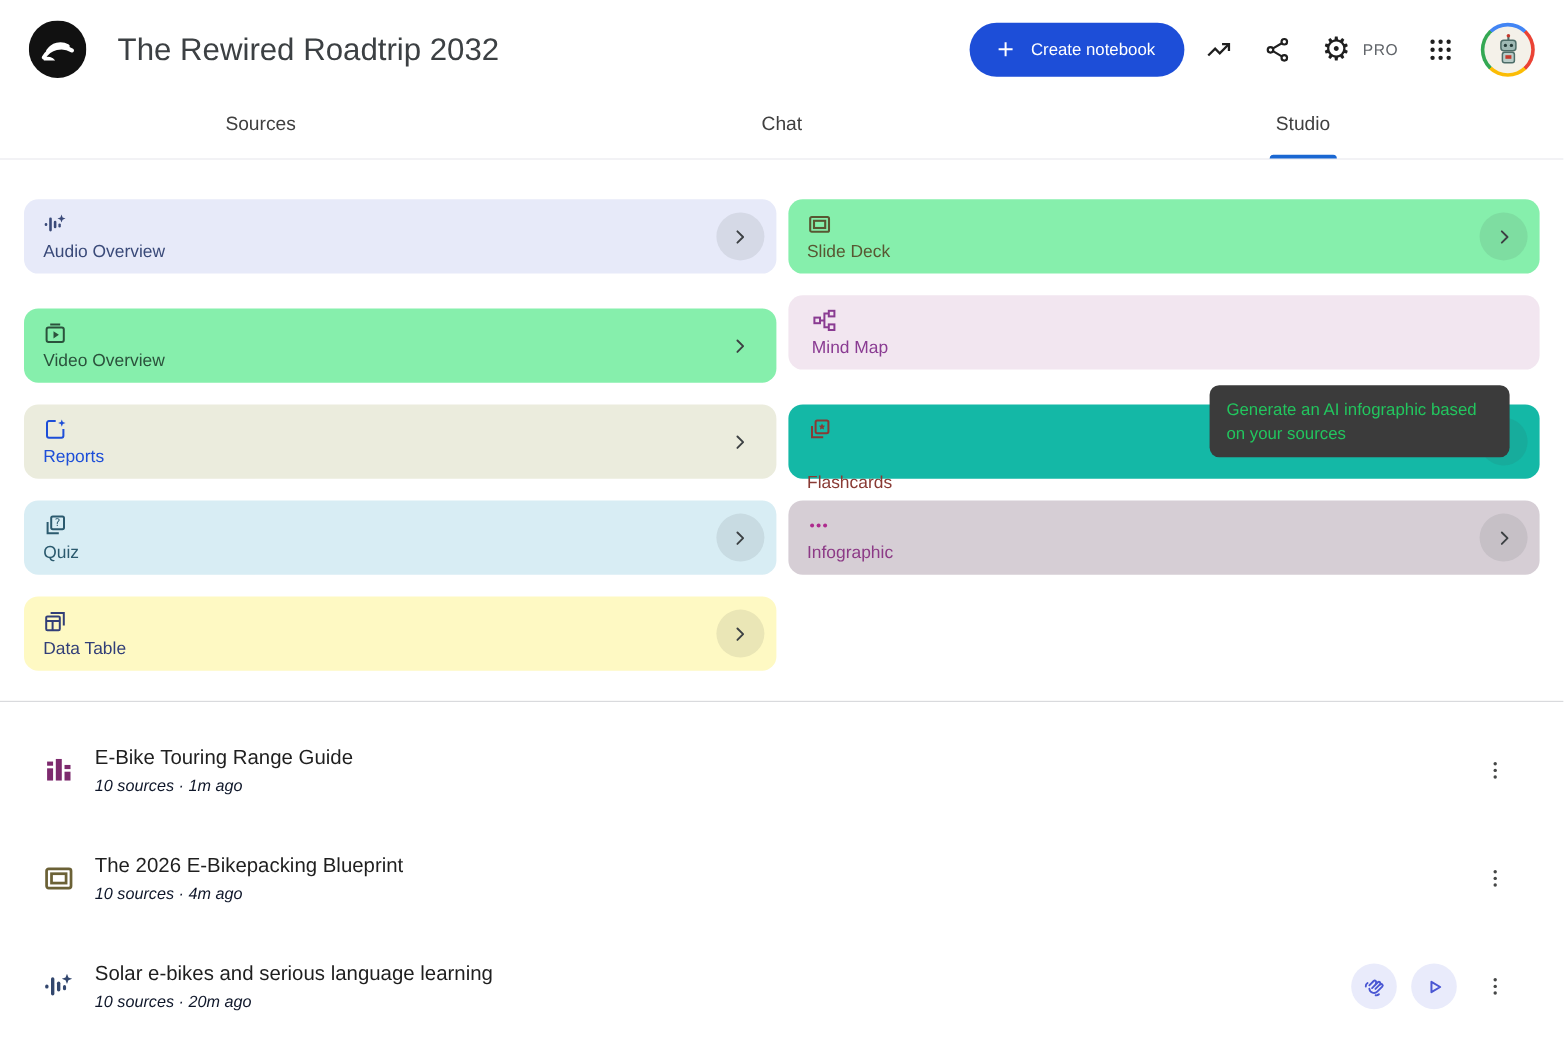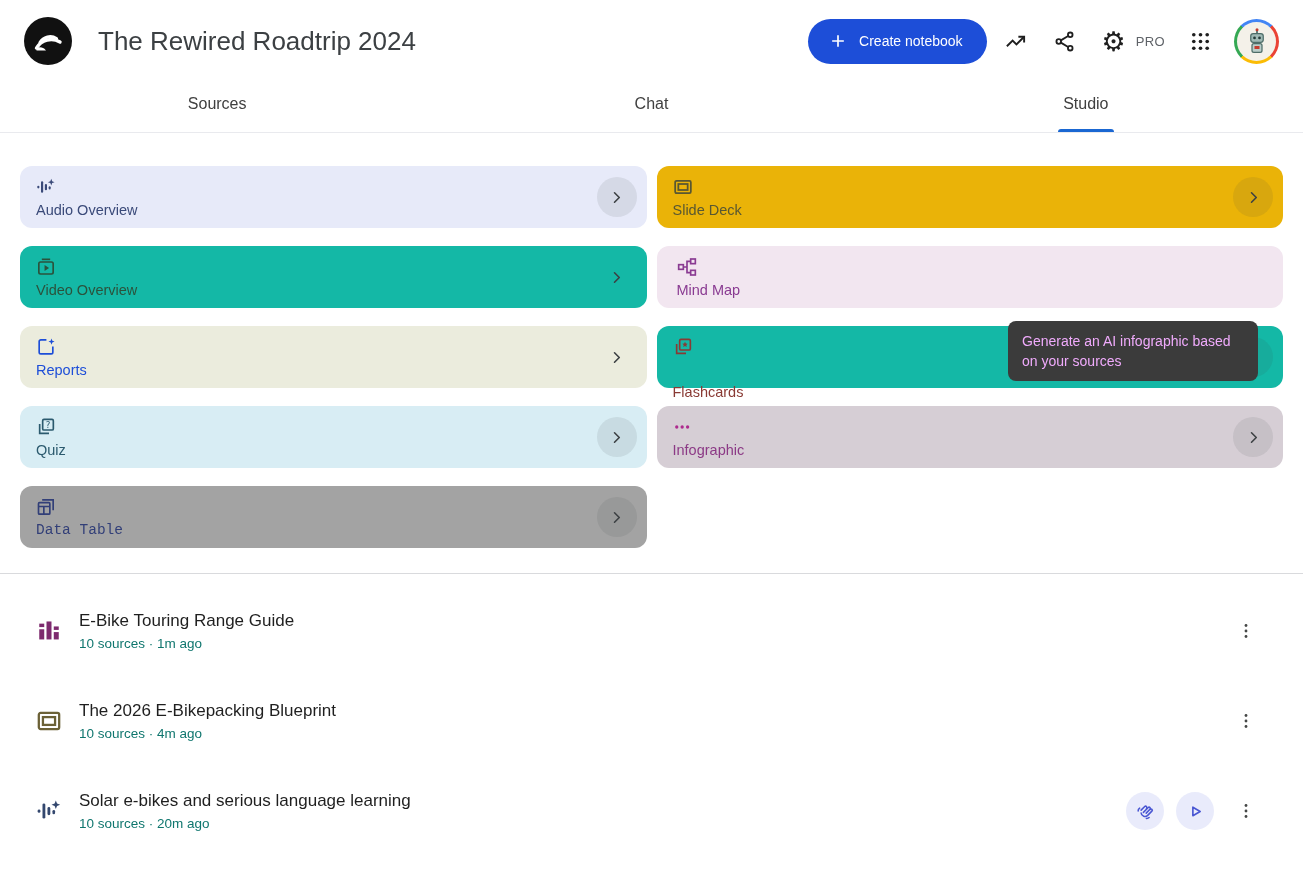--- a/index.html
+++ b/index.html
@@ -49,31 +49,31 @@
 
   .divider { height:1px; background:#d9dadd; }
 
   
   .artifact-list { padding:12px 24px 0 24px; }
   .artifact-row { display:flex; align-items:center; height:90px; }
   .artifact-icon { width:26px; height:26px; margin-left:12px; flex:0 0 auto; }
   .artifact-icon svg { width:26px; height:26px; display:block; }
   .artifact-text { margin-left:17px; }
   .artifact-title { font-size:17px; color:#1f1f1f; }
-  .artifact-meta { font-size:13.5px; color:#0f766e; margin-top:5px; }
+  .artifact-meta { font-size:13.5px; color:#0f172a; margin-top:5px;font-style:italic; }
   .row-spacer { flex:1; }
   .action-circle { width:38px; height:38px; border-radius:50%; border:none; background:#e9ebfb;
     color:#4a57d3; display:flex; align-items:center; justify-content:center; cursor:pointer; margin-right:12px; }
   .action-circle svg { width:21px; height:21px; }
   .kebab-btn { width:40px; height:40px; border:none; background:transparent; color:#454746;
     display:flex; align-items:center; justify-content:center; cursor:pointer; margin-right:13px; }
   .kebab-btn svg { width:20px; height:20px; }
 
   
-  .tooltip { position:absolute; left:1008px; top:321px; width:250px; background:#3b3b3b; color:#f0abfc;
+  .tooltip { position:absolute; left:1008px; top:321px; width:250px; background:#3b3b3b; color:#22c55e;
     font-size:14px; line-height:1.43; padding:10px 14px; border-radius:8px; z-index:5; }
 
   
   .footer { display:flex; justify-content:center; margin-top:94px; }
   .add-note-btn { display:flex; align-items:center; gap:13px; height:48px; padding:0 27px 0 23px;
     background:#101010; color:#fff; border:none; border-radius:24px; font-size:16.5px;
     font-family:inherit; cursor:pointer; }
   .add-note-btn svg { width:22px; height:22px; }
 </style>
 </head>
@@ -83,21 +83,21 @@
   <span class="logo">
     <svg viewBox="0 0 48 48">
         <circle cx="24" cy="24" r="24" fill="#111"></circle>
       <g fill="none" stroke="#fff" stroke-linecap="round">
         <path d="M12.5 31a17 17 0 0 1 23.5-6" stroke-width="3.4"></path>
         <path d="M16 25.5a12 12 0 0 1 16.5-4" stroke-width="3.2"></path>
       </g>
       <path d="M12.5 31a7.5 7.5 0 0 1 9.5 2.5l-9.5 0z" fill="#fff"></path>
     </svg>
   </span>
-  <div class="nb-title">The Rewired Roadtrip 2024</div>
+  <div class="nb-title">The Rewired Roadtrip 2032</div>
   <div class="header-spacer"></div>
 
   <button class="create-btn">
     <span class="plus">
       <svg viewBox="0 0 24 24" fill="none" stroke="currentColor" stroke-width="2">
           <path d="M12 5v14M5 12h14"></path>
         </svg>
     </span>
     <span>Create notebook</span>
   </button>
@@ -166,35 +166,35 @@
             <rect x="15.2" y="11" width="2.4" height="4" rx="1.2"></rect>
           </svg>
         </span>
         <span class="card-label">Audio Overview</span>
         <span class="chevron-wrap circled">
           <svg viewBox="0 0 24 24" fill="none" stroke="currentColor" stroke-width="2" stroke-linecap="round" stroke-linejoin="round">
             <path d="M9.5 6l6 6-6 6"></path>
           </svg>
         </span>
       </div>
-      <div class="studio-card" style="background: #eab308; color: rgb(88, 87, 50);">
+      <div class="studio-card" style="background: #86efac; color: rgb(88, 87, 50);">
         <span class="card-icon">
           <svg viewBox="0 0 24 24" fill="none" stroke="currentColor" stroke-width="2.1">
             <rect x="2.6" y="4.6" width="18.8" height="14.8" rx="1.6"></rect>
             <rect x="6.4" y="8.4" width="11.2" height="7.2"></rect>
           </svg>
         </span>
         <span class="card-label">Slide Deck</span>
         <span class="chevron-wrap circled">
           <svg viewBox="0 0 24 24" fill="none" stroke="currentColor" stroke-width="2" stroke-linecap="round" stroke-linejoin="round">
             <path d="M9.5 6l6 6-6 6"></path>
           </svg>
         </span>
       </div>
-      <div class="studio-card" style="background: #14b8a6; color: rgb(43, 82, 60);">
+      <div class="studio-card" style="background: #86efac; color: rgb(43, 82, 60); margin-top: 11px;">
         <span class="card-icon">
           <svg viewBox="0 0 24 24" fill="none" stroke="currentColor" stroke-width="2">
             <path d="M7 2.8h10"></path>
             <rect x="3.4" y="6" width="17.2" height="14.4" rx="2"></rect>
             <path d="M10.3 9.6l5.4 3.6-5.4 3.6z" fill="currentColor" stroke="none"></path>
           </svg>
         </span>
         <span class="card-label">Video Overview</span>
         <span class="chevron-wrap">
           <svg viewBox="0 0 24 24" fill="none" stroke="currentColor" stroke-width="2" stroke-linecap="round" stroke-linejoin="round">
@@ -265,21 +265,21 @@
             <circle cx="17.5" cy="12" r="2"></circle>
           </svg>
         </span>
         <span class="card-label">Infographic</span>
         <span class="chevron-wrap circled">
           <svg viewBox="0 0 24 24" fill="none" stroke="currentColor" stroke-width="2" stroke-linecap="round" stroke-linejoin="round">
             <path d="M9.5 6l6 6-6 6"></path>
           </svg>
         </span>
       </div>
-      <div class="studio-card" style="background: #a3a3a3; color: rgb(50, 63, 120); font-family: Liberation Mono, monospace;">
+      <div class="studio-card" style="background: #fef9c3; color: rgb(50, 63, 120);">
         <span class="card-icon">
           <svg viewBox="0 0 24 24" fill="none" stroke="currentColor" stroke-width="2">
             <path d="M7.4 3.4h13.2V16"></path>
             <rect x="3" y="6.8" width="13.6" height="13.8" rx="1.2"></rect>
             <path d="M3 11.4h13.6M9.4 11.4v9.2"></path>
           </svg>
         </span>
         <span class="card-label">Data Table</span>
         <span class="chevron-wrap circled">
           <svg viewBox="0 0 24 24" fill="none" stroke="currentColor" stroke-width="2" stroke-linecap="round" stroke-linejoin="round">

